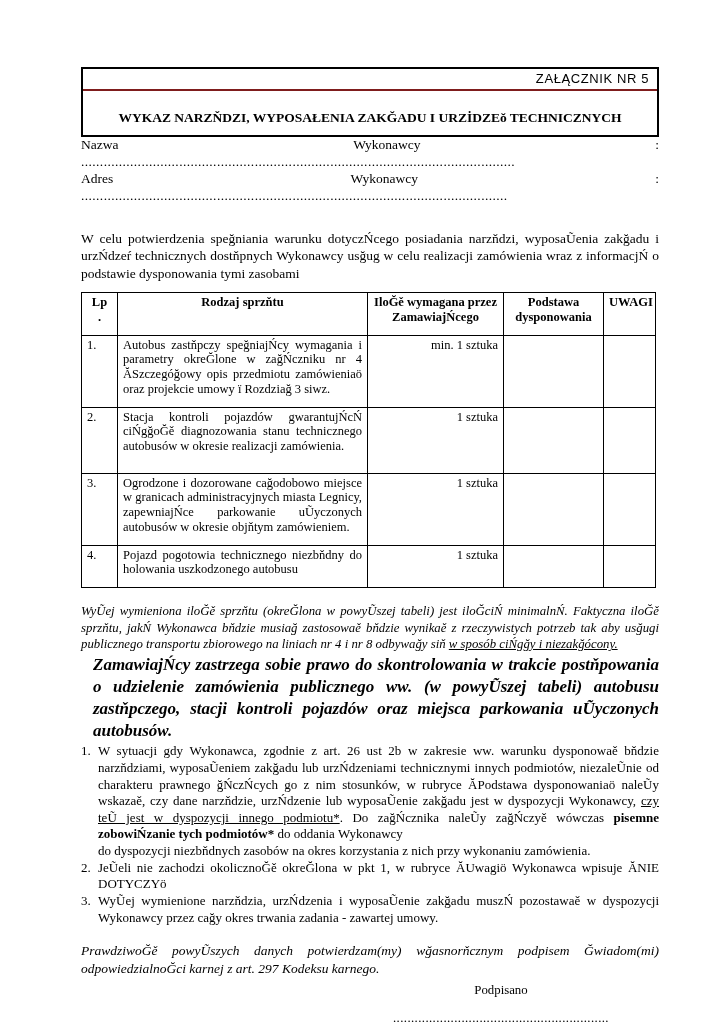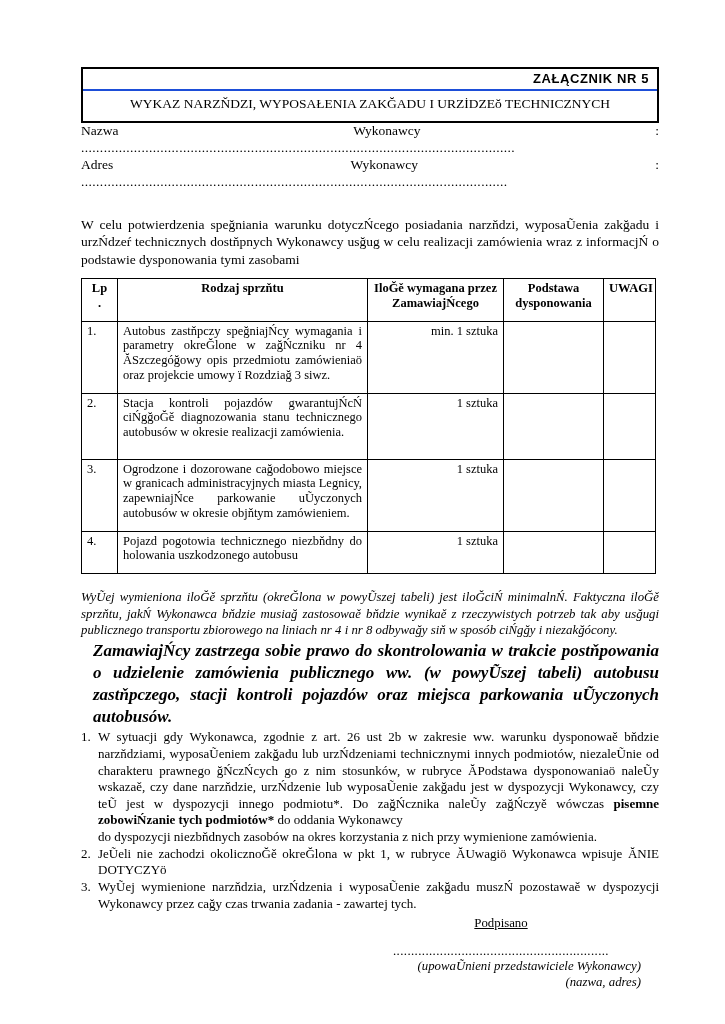--- a/index.html
+++ b/index.html
@@ -6,25 +6,25 @@
   html, body { margin:0; padding:0; background:#ffffff; }
   .page {
     width:725px; height:1024px; position:relative; overflow:hidden;
     background:#ffffff; color:#000;
     font-family:"Liberation Serif", serif;
   }
   .content { position:absolute; left:81px; top:67px; width:578px; }
 
   .hdr { border:2px solid #000; }
   .hdr-attach {
-    border-bottom:2px solid #1d4ed8; text-align:right; font-weight:bold;
+    border-bottom:2px solid #7f1d1d; text-align:right; font-weight:normal;
     font-size:13px; padding:2px 8px 3px; letter-spacing:0.6px;
     font-family:"Liberation Sans", sans-serif;
   }
-  .hdr-title { text-align:center; font-weight:normal; font-size:13.5px; padding:4px 12px 7px; line-height:1.4; }
+  .hdr-title { text-align:center; font-weight:bold; font-size:13.5px; padding:18px 12px 7px; line-height:1.4; }
 
   .fields { margin-top:0; font-size:13.5px; line-height:1.25; }
   .frow { display:flex; justify-content:space-between; }
   .fdots { white-space:nowrap; overflow:hidden; height:17px; letter-spacing:0.4px; }
   .contact { text-align:justify; margin-top:2px; }
 
   .intro { margin-top:25px; font-size:13.5px; text-align:justify; line-height:1.32; }
 
   table.eq { border-collapse:collapse; margin-top:9px; width:574px; font-size:12.5px; table-layout:fixed; }
   .eq th, .eq td { border:1px solid #000; vertical-align:top; padding:2px 5px 10px; line-height:1.18; }
@@ -37,32 +37,32 @@
   th.c-lp { white-space:pre-line; }
   td.c-rodzaj { text-align:justify; text-decoration:underline; text-decoration-color:transparent; text-decoration:none; }
   td.c-ilosc { text-align:right; }
   tr.tall-1 td { height:62px; }
   tr.tall-2 td { height:66px; }
   tr.tall-3 td { height:64px; }
   tr.tall-4 td { height:38px; }
 
   .note1 { margin-top:15px; font-style:italic; font-size:12.8px; text-align:justify; line-height:1.3; }
   .note2 { margin-top:1px; margin-left:12px; font-style:italic; font-weight:bold; font-size:17px; text-align:justify; line-height:1.3; }
-  .u { }
+  .u { text-decoration:underline; }
   .bold { font-weight:bold; }
 
   .points { margin-top:1px; font-size:13px; line-height:1.28; }
   .pt { display:flex; }
   .pt .n { width:17px; flex:none; }
   .pt .b { flex:1; text-align:justify; }
 
   .truth { margin-top:16px; font-style:italic; font-size:13.5px; text-align:justify; line-height:1.35; }
 
   .sig { width:280px; margin:4px 18px 0 auto; text-align:center; font-size:12.8px; }
-  .sig .pod { margin-bottom:13px;text-decoration:underline; }
+  .sig .pod { margin-bottom:13px; }
   .sig .sigdots { letter-spacing:0.4px; white-space:nowrap; overflow:hidden; }
   .sig .cap { font-style:italic; line-height:1.25;text-align:right; }
 </style>
 </head>
 <body>
 
 <div class="page">
   <div class="content">
 
     <div class="hdr">
@@ -133,33 +133,34 @@
     </table>
 
     <div class="note1"><span>WyŨej wymieniona iloĞě sprzňtu (okreĞlona w powyŨszej tabeli) jest iloĞciŃ minimalnŃ. Faktyczna iloĞě sprzňtu, jakŃ Wykonawca bňdzie musiağ zastosowaě bňdzie wynikaě z rzeczywistych potrzeb tak aby usğugi publicznego transportu zbiorowego na liniach nr 4 i nr 8 odbywağy siň </span><span class="u">w sposób ciŃgğy i niezakğócony.</span></div>
 
     <div class="note2">ZamawiajŃcy zastrzega sobie prawo do skontrolowania w trakcie postňpowania o udzielenie zamówienia publicznego ww. (w powyŨszej tabeli) autobusu zastňpczego, stacji kontroli pojazdów oraz miejsca parkowania uŨyczonych autobusów.</div>
 
     <div class="points">
       <div class="pt">
         <span class="n">1.</span>
         <div class="b"><span>W sytuacji gdy Wykonawca, zgodnie z art. 26 ust 2b w zakresie ww. warunku dysponowaě bňdzie narzňdziami, wyposaŨeniem zakğadu lub urzŃdzeniami technicznymi innych podmiotów, niezaleŨnie od charakteru prawnego ğŃczŃcych go z nim stosunków, w rubryce ĂPodstawa dysponowaniaö naleŨy wskazaě, czy dane narzňdzie, urzŃdzenie lub wyposaŨenie zakğadu jest w dyspozycji Wykonawcy, </span><span class="u">czy teŨ jest w dyspozycji innego podmiotu*</span><span>. Do zağŃcznika naleŨy zağŃczyě wówczas </span><span class="bold">pisemne zobowiŃzanie tych podmiotów*</span><span> do oddania Wykonawcy</span>
-          <div>do dyspozycji niezbňdnych zasobów na okres korzystania z nich przy wymienione zamówienia.</div>
+          <div>do dyspozycji niezbňdnych zasobów na okres korzystania z nich przy wykonaniu zamówienia.</div>
         </div>
       </div>
       <div class="pt">
         <span class="n">2.</span>
         <div class="b">JeŨeli nie zachodzi okolicznoĞě okreĞlona w pkt 1, w rubryce ĂUwagiö Wykonawca wpisuje ĂNIE DOTYCZYö</div>
       </div>
       <div class="pt">
         <span class="n">3.</span>
-        <div class="b">WyŨej wymienione narzňdzia, urzŃdzenia i wyposaŨenie zakğadu muszŃ pozostawaě w dyspozycji Wykonawcy przez cağy czas trwania zadania - zawartej tych.</div>
+        <div class="b">WyŨej wymienione narzňdzia, urzŃdzenia i wyposaŨenie zakğadu muszŃ pozostawaě w dyspozycji Wykonawcy przez cağy okres trwania zadania - zawartej umowy.</div>
       </div>
     </div>
 
+    <div class="truth">PrawdziwoĞě powyŨszych danych potwierdzam(my) wğasnorňcznym podpisem Ğwiadom(mi) odpowiedzialnoĞci karnej z art. 297 Kodeksu karnego.</div>
 
     <div class="sig">
       <div class="pod">Podpisano</div>
       <div class="sigdots">............................................................</div>
       <div class="cap">(upowaŨnieni przedstawiciele Wykonawcy)</div>
       <div class="cap">(nazwa, adres)</div>
     </div>
 
   </div>
 </div>

